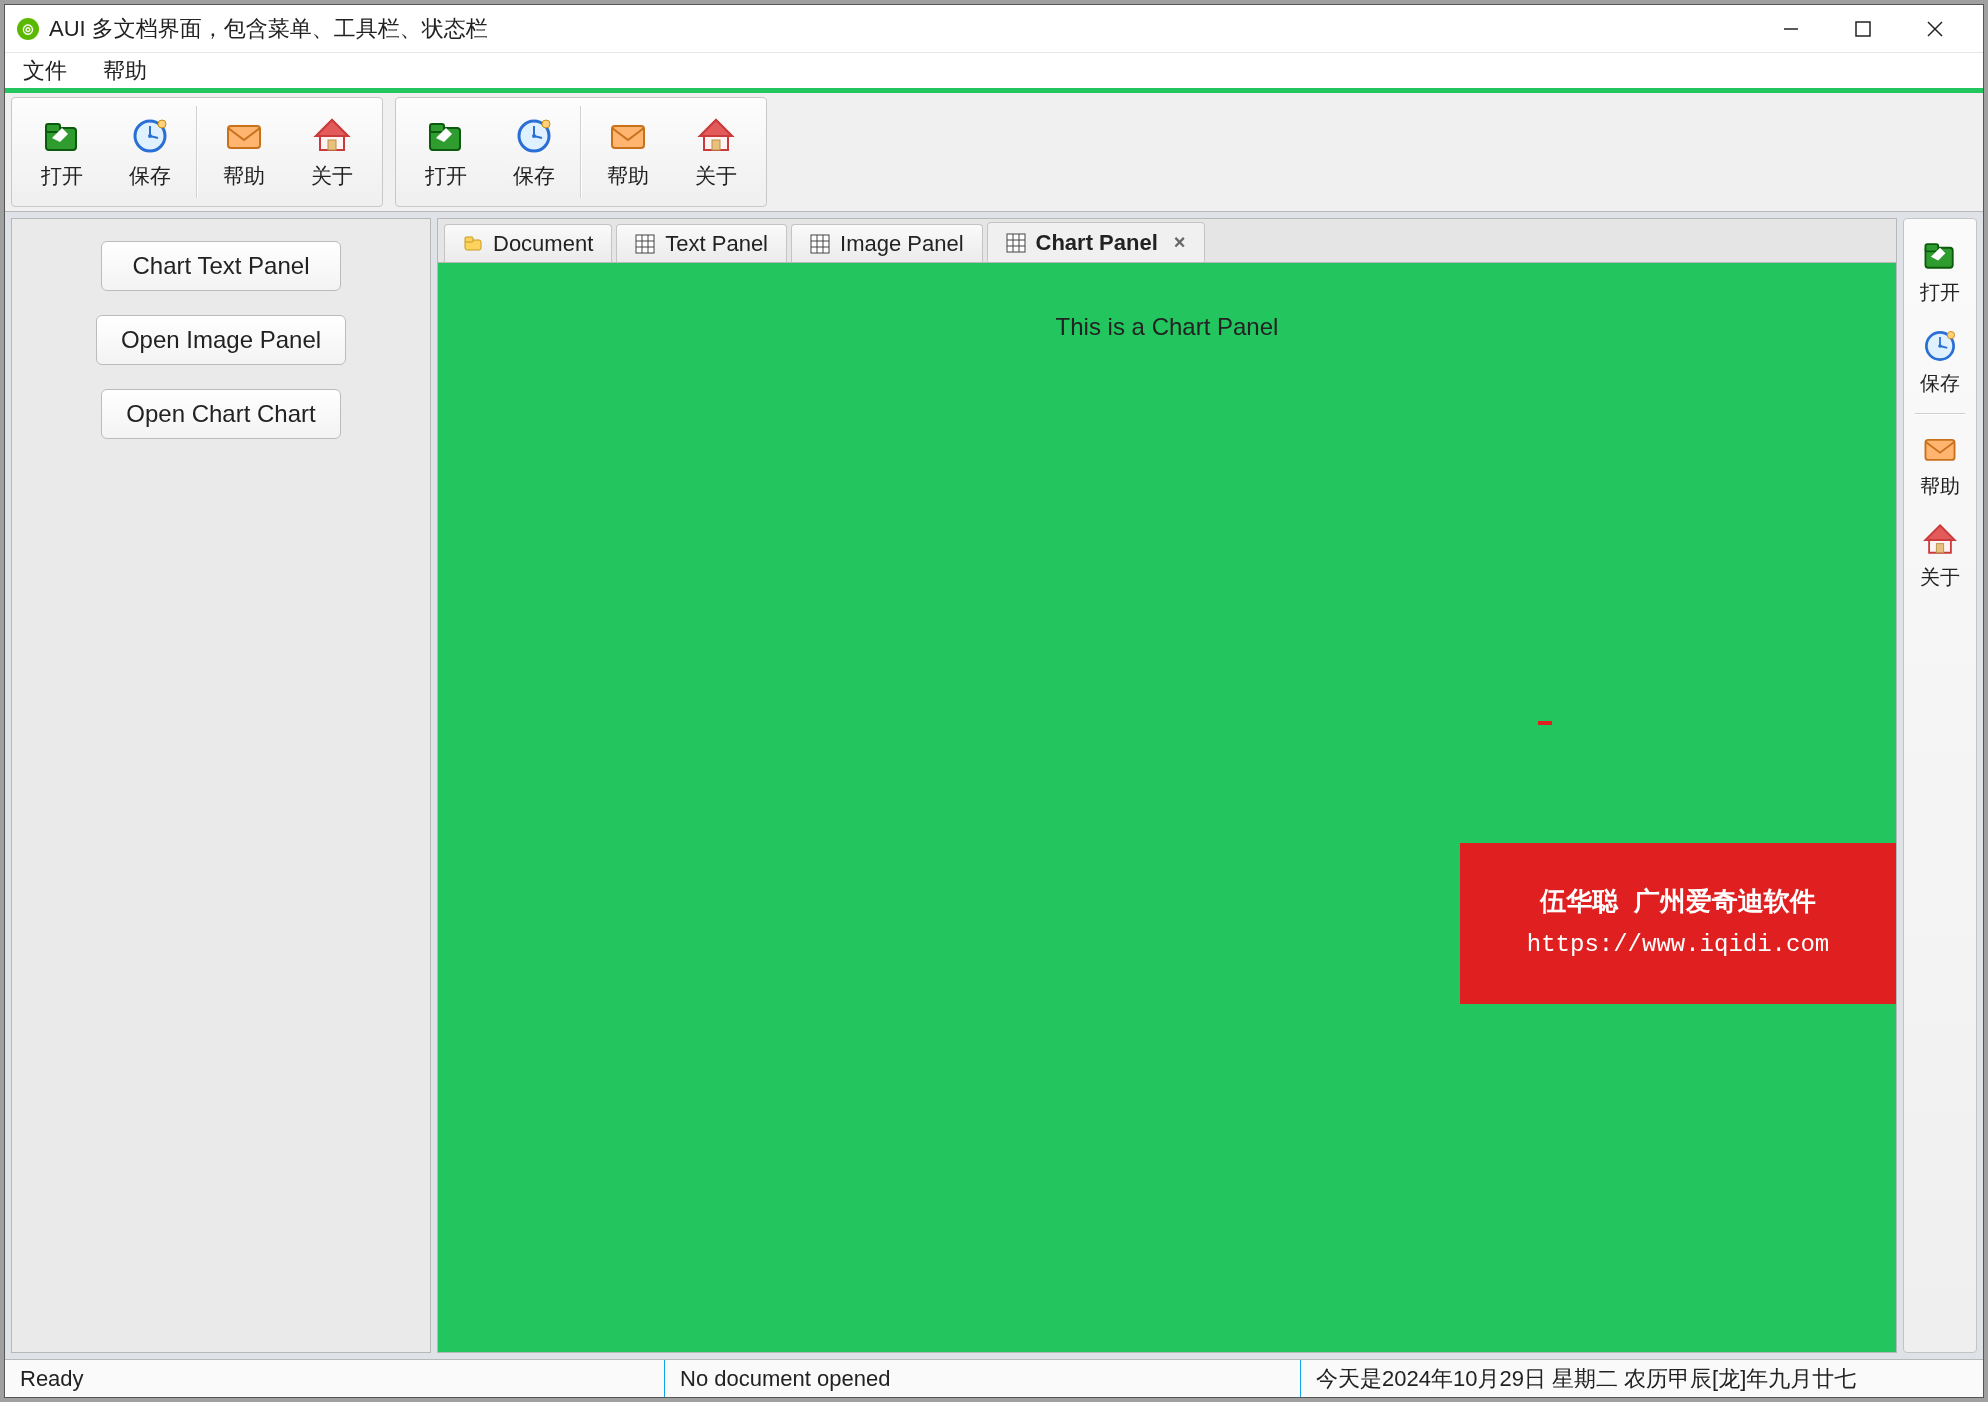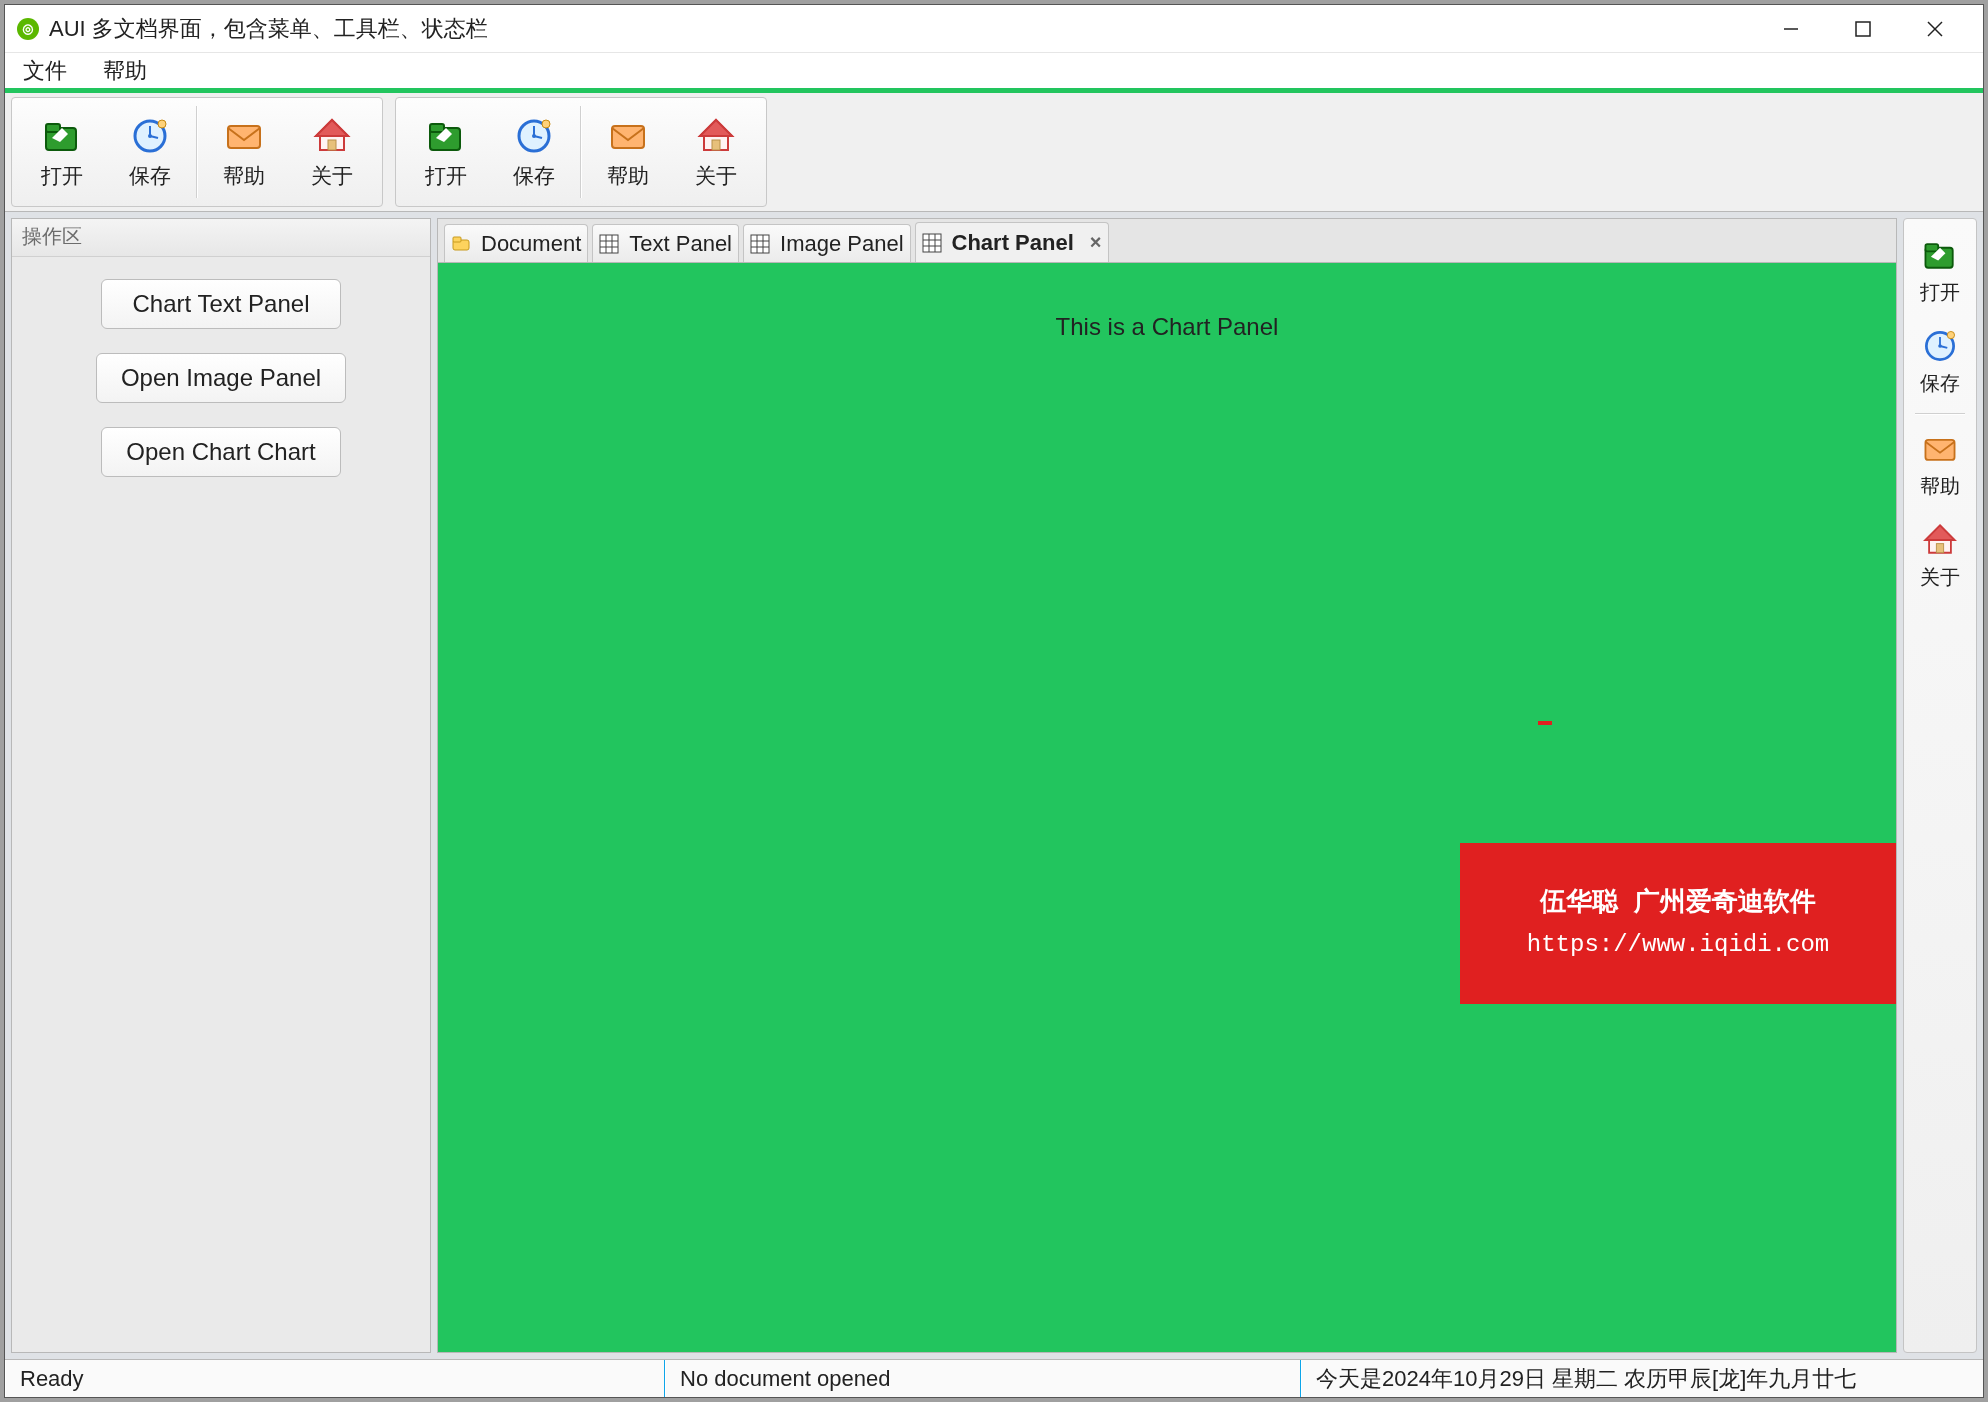--- a/index.html
+++ b/index.html
@@ -152,21 +152,21 @@
     height: 44px;
     background: #e5e5e5;
     padding: 4px 6px 0;
     gap: 4px;
     border-bottom: 1px solid #b8b8b8;
   }
   .tab {
     display: flex;
     align-items: center;
     gap: 10px;
-    padding: 6px 6px;
+    padding: 6px 18px;
     font-size: 22px;
     color: #222;
     background: linear-gradient(#fafafa,#ebebeb);
     border: 1px solid #c4c4c4;
     border-bottom: none;
     border-radius: 4px 4px 0 0;
     height: 38px;
     position: relative;
   }
   .tab.active {
@@ -404,21 +404,20 @@
             </svg>
           </span>
         <span>关于</span>
       </div>
     </div>
   </div>
 
   <div class="main-row">
 
     <div class="sidebar">
-      <div class="sidebar-title">操作区</div>
       <div class="sidebar-body">
         <div class="side-btn">Chart Text Panel</div>
         <div class="side-btn">Open Image Panel</div>
         <div class="side-btn">Open Chart Chart</div>
       </div>
     </div>
 
     <div class="doc-area">
       <div class="tabs">
         <div class="tab">

